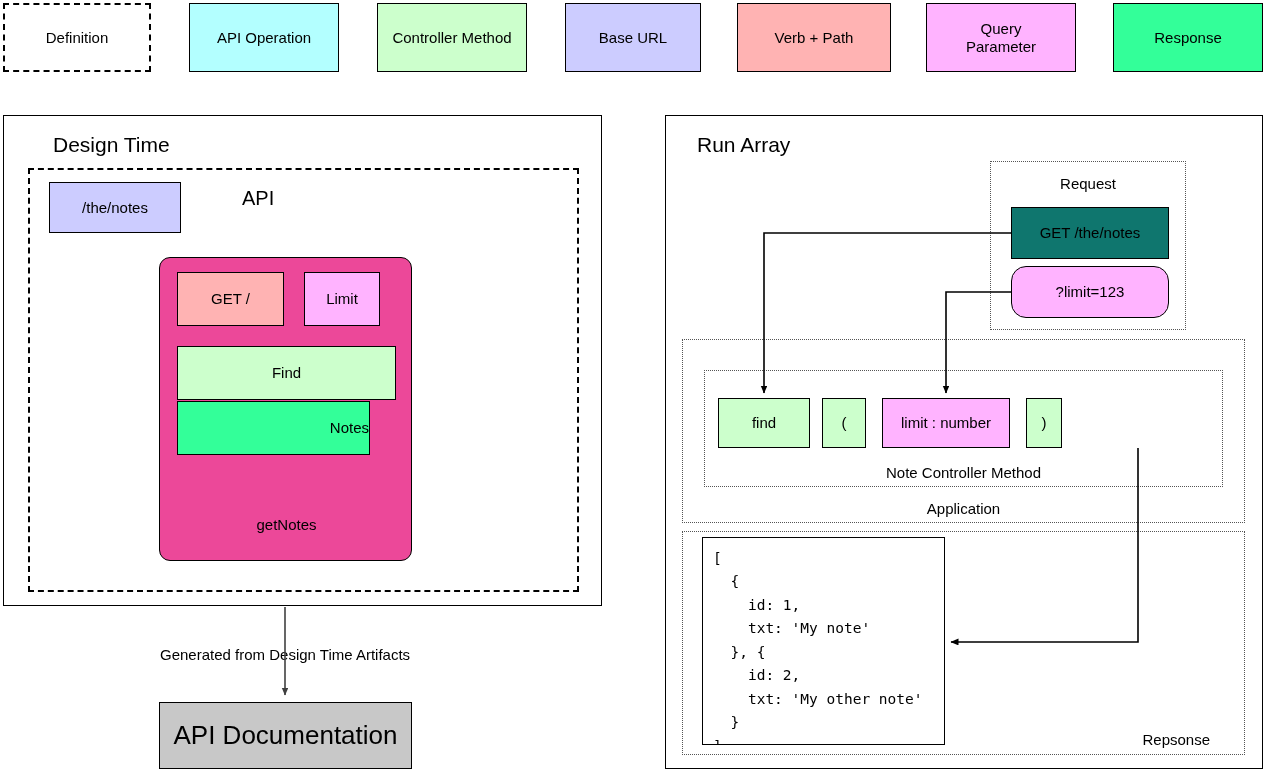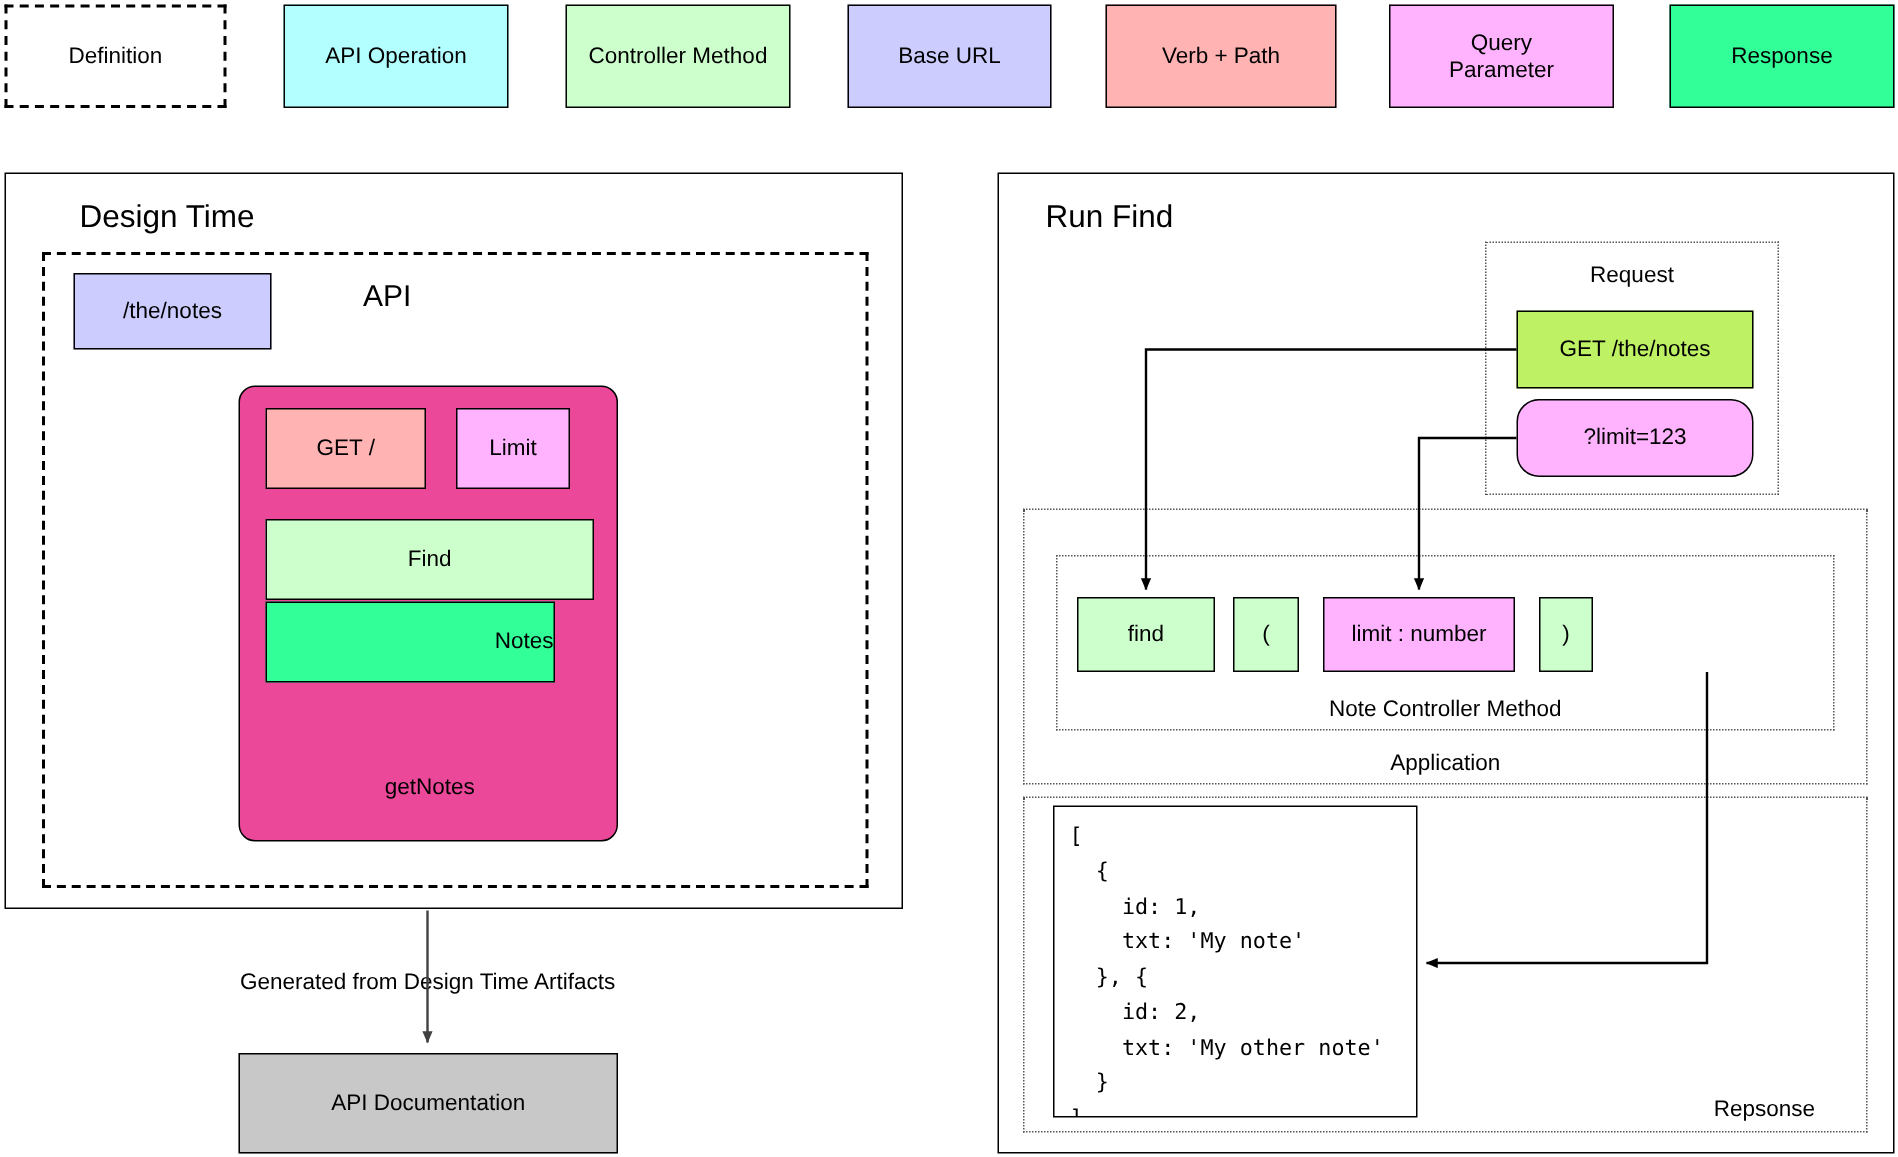--- a/index.html
+++ b/index.html
@@ -145,31 +145,31 @@
       <span>Find</span>
     </div>
     <div class="box" style="left:17px; top:143px; width:193px; height:54px; background:#33ff99;justify-content:flex-end;">
       <span>Notes</span>
     </div>
     <div class="caption" style="left:0; top:258px; width:253px;">getNotes</div>
   </div>
 
   <div class="caption" style="left:160px; top:646px; width:250px;">Generated from Design Time Artifacts</div>
 
-  <div class="box" style="left:159px; top:702px; width:253px; height:67px; background:#c8c8c8; font-size:15px;">
+  <div class="box" style="left:159px; top:702px; width:253px; height:67px; background:#c8c8c8; font-size:26px;">
     <span>API Documentation</span>
   </div>
 
   <div class="panel" style="left:665px; top:115px; width:598px; height:654px;"></div>
-  <div class="panel-title" style="left:697px; top:133px;">Run Find</div>
+  <div class="panel-title" style="left:697px; top:133px;">Run Array</div>
 
   <div class="panel-dotted" style="left:990px; top:161px; width:196px; height:169px;"></div>
   <div class="caption" style="left:990px; top:175px; width:196px;">Request</div>
 
-  <div class="box" style="left:1011px; top:207px; width:158px; height:52px; background:#bef264;">
+  <div class="box" style="left:1011px; top:207px; width:158px; height:52px; background:#0f766e;">
     <span>GET /the/notes</span>
   </div>
   <div class="box" style="left:1011px; top:266px; width:158px; height:52px; background:#ffb3ff;border-radius:15px;">
     <span>?limit=123</span>
   </div>
 
   <div class="panel-dotted" style="left:682px; top:339px; width:563px; height:184px;"></div>
   <div class="caption" style="left:682px; top:500px; width:563px;">Application</div>
 
   <div class="panel-dotted" style="left:704px; top:370px; width:519px; height:117px;"></div>

